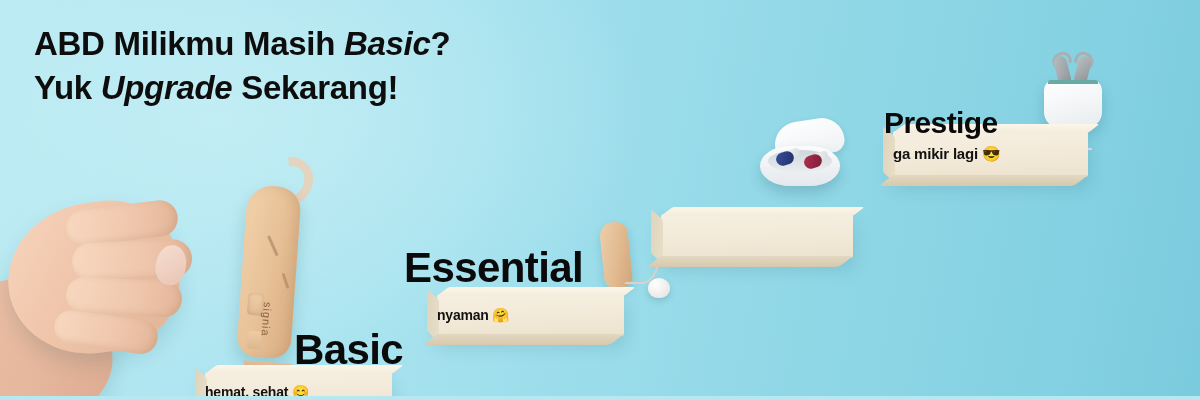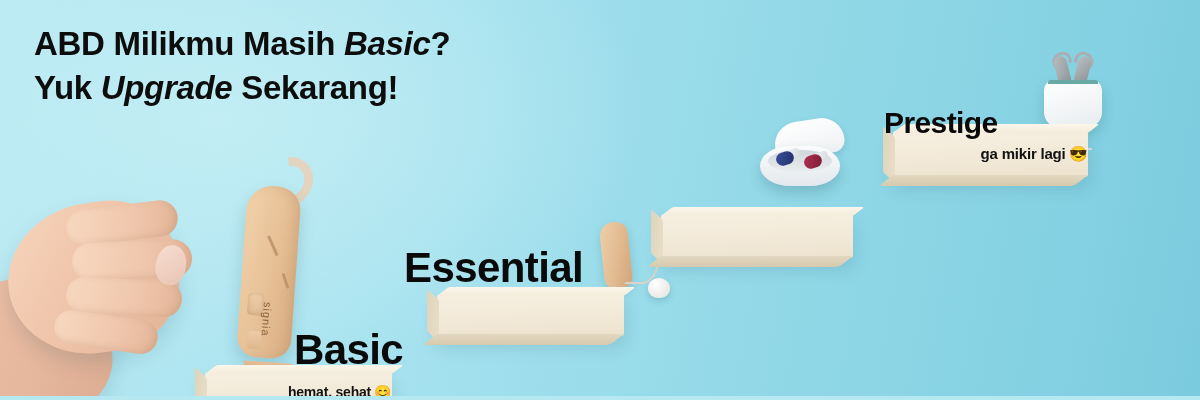--- a/index.html
+++ b/index.html
@@ -66,21 +66,21 @@
   }
   .block .face-bottom {
     position:absolute; left:0; right:0; bottom:-9px; height:11px;
     background:linear-gradient(180deg,#e2d7c0,#d6c9ae);
     transform:skewX(-52deg); transform-origin:left top;
     border-radius:0 0 3px 3px;
   }
   .block .caption {
     position:absolute; left:0; right:0; top:50%;
     transform:translateY(-50%);
-    text-align:right;
+    text-align:left;
     color:#121212;
     font-weight:700;
     letter-spacing:-0.2px;
     white-space:nowrap;
   }
 
   #block-basic     { left:205px; top:372px; width:187px; height:40px; }
   #block-essential { left:437px; top:294px; width:187px; height:42px; }
   #block-pro       { left:661px; top:214px; width:192px; height:44px; }
   #block-prestige  { left:893px; top:131px; width:195px; height:46px; }
@@ -303,20 +303,21 @@
     <div class="face-top"></div>
     <div class="face-side"></div>
 
     <div class="caption">hemat, sehat 😊</div>
   </div>
 
   <div class="block" id="block-essential">
     <div class="face-top"></div>
     <div class="face-side"></div>
     <div class="face-bottom"></div>
+    <div class="caption">nyaman 🤗</div>
   </div>
 
   <div class="block" id="block-pro">
     <div class="face-top"></div>
     <div class="face-side"></div>
     <div class="face-bottom"></div>
   </div>
 
   <div class="block" id="block-prestige">
     <div class="face-top"></div>

